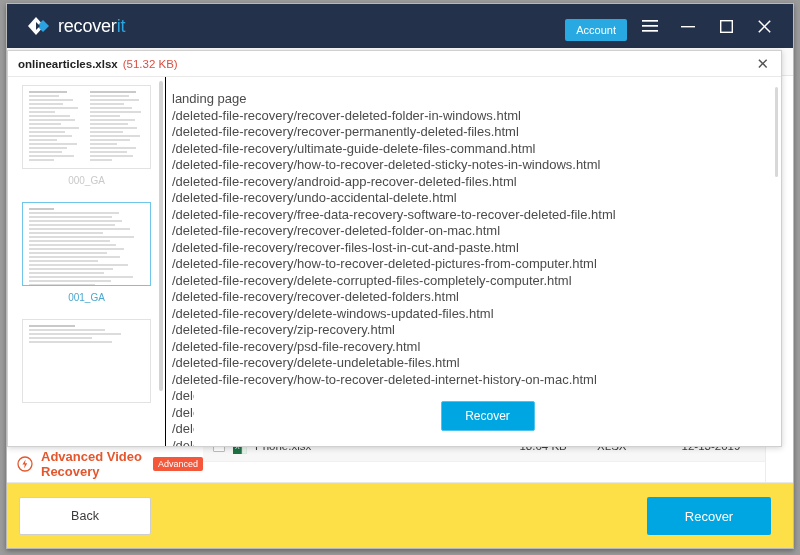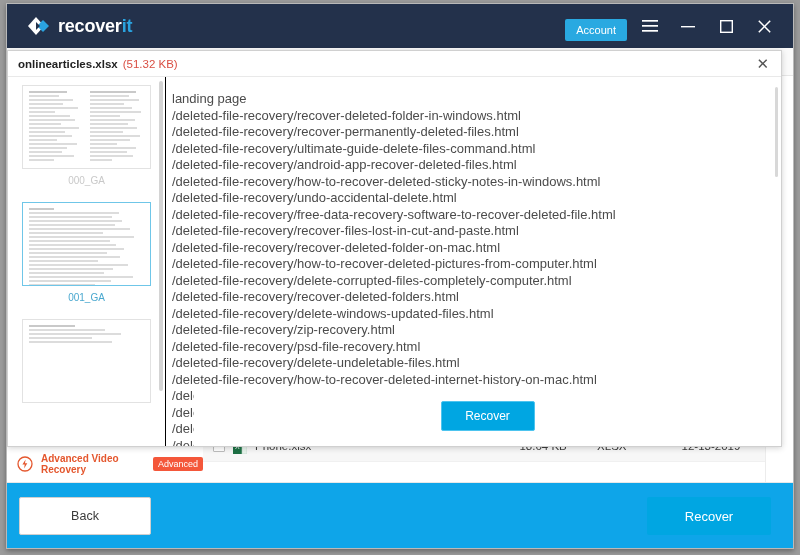--- a/index.html
+++ b/index.html
@@ -25,21 +25,21 @@
     width: 100%; height: 44px;
     background: #23314b;
     display: flex; align-items: center;
   }
   .logo-wrap { display: flex; align-items: center; margin-left: 18px; }
   .logo-mark {
     width: 26px; height: 26px; position: relative; margin-right: 7px;
   }
   .logo-mark svg { display: block; }
   .logo-text {
-    font-size: 18px; font-weight: bold; letter-spacing: -0.2px;
+    font-size: 18px; font-weight: normal; letter-spacing: -0.2px;
     color: #ffffff;
   }
   .logo-text .accent { color: #2aa3e0; }
 
   .tb-right {
     margin-left: auto; display: flex; align-items: flex-end;
     margin-right: 14px;
   }
   .account-btn {
     background: #29a9e1; color: #ffffff;
@@ -111,29 +111,29 @@
   }
   .view-icons { margin-left: auto; display: flex; align-items: center; gap: 12px; padding-right: 10px; }
   .view-icons svg { display: block; cursor: pointer; }
 
   
   .avr-bar {
     position: absolute; left: 0; top: 440px; width: 196px; height: 40px;
     display: flex; align-items: center; background: #ffffff;
   }
   .avr-icon { margin-left: 10px; margin-right: 8px; width: 16px; height: 16px; }
-  .avr-text { font-size: 10px; color: #e4572e; font-weight: bold; }
+  .avr-text { font-size: 13px; color: #e4572e; font-weight: bold; }
   .avr-badge {
     margin-left: 7px; background: #f4573a; color: #fff;
     font-size: 9px; padding: 2px 5px; border-radius: 2px;
   }
 
   .bottombar {
     position: absolute; left: 0; bottom: 0; width: 100%; height: 66px;
-    background: #0ea5e9; border-top: 1px solid #e8e8e8;
+    background: #fde047; border-top: 1px solid #e8e8e8;
   }
   .back-btn {
     position: absolute; left: 12px; top: 14px;
     width: 132px; height: 38px;
     background: #ffffff; border: 1px solid #cfcfcf; border-radius: 2px;
     font-size: 12.5px; color: #3b3b3b; cursor: pointer;
     font-family: "Liberation Sans", sans-serif;
   }
   .recover-btn-main {
     position: absolute; right: 22px; top: 14px;
@@ -418,26 +418,26 @@
         </div>
         <div class="rail-scroll"></div>
       </div>
 
       <div class="preview">
         <div class="preview-inner">
           <div class="pline">landing page</div>
           <div class="pline">/deleted-file-recovery/recover-deleted-folder-in-windows.html</div>
           <div class="pline">/deleted-file-recovery/recover-permanently-deleted-files.html</div>
           <div class="pline">/deleted-file-recovery/ultimate-guide-delete-files-command.html</div>
+          <div class="pline">/deleted-file-recovery/how-to-recover-deleted-sticky-notes-in-windows.html</div>
           <div class="pline">/deleted-file-recovery/android-app-recover-deleted-files.html</div>
-          <div class="pline">/deleted-file-recovery/how-to-recover-deleted-sticky-notes-in-windows.html</div>
           <div class="pline">/deleted-file-recovery/undo-accidental-delete.html</div>
           <div class="pline">/deleted-file-recovery/free-data-recovery-software-to-recover-deleted-file.html</div>
+          <div class="pline">/deleted-file-recovery/recover-deleted-folder-on-mac.html</div>
           <div class="pline">/deleted-file-recovery/recover-files-lost-in-cut-and-paste.html</div>
-          <div class="pline">/deleted-file-recovery/recover-deleted-folder-on-mac.html</div>
           <div class="pline">/deleted-file-recovery/how-to-recover-deleted-pictures-from-computer.html</div>
           <div class="pline">/deleted-file-recovery/delete-corrupted-files-completely-computer.html</div>
           <div class="pline">/deleted-file-recovery/recover-deleted-folders.html</div>
           <div class="pline">/deleted-file-recovery/delete-windows-updated-files.html</div>
           <div class="pline">/deleted-file-recovery/zip-recovery.html</div>
           <div class="pline">/deleted-file-recovery/psd-file-recovery.html</div>
           <div class="pline">/deleted-file-recovery/delete-undeletable-files.html</div>
           <div class="pline">/deleted-file-recovery/how-to-recover-deleted-internet-history-on-mac.html</div>
           <div class="pline">/deleted-file-recovery/delete-malwares-and-viruses.html</div>
           <div class="pline">/deleted-file-recovery/delete-downloads-from-any-device.html</div>

